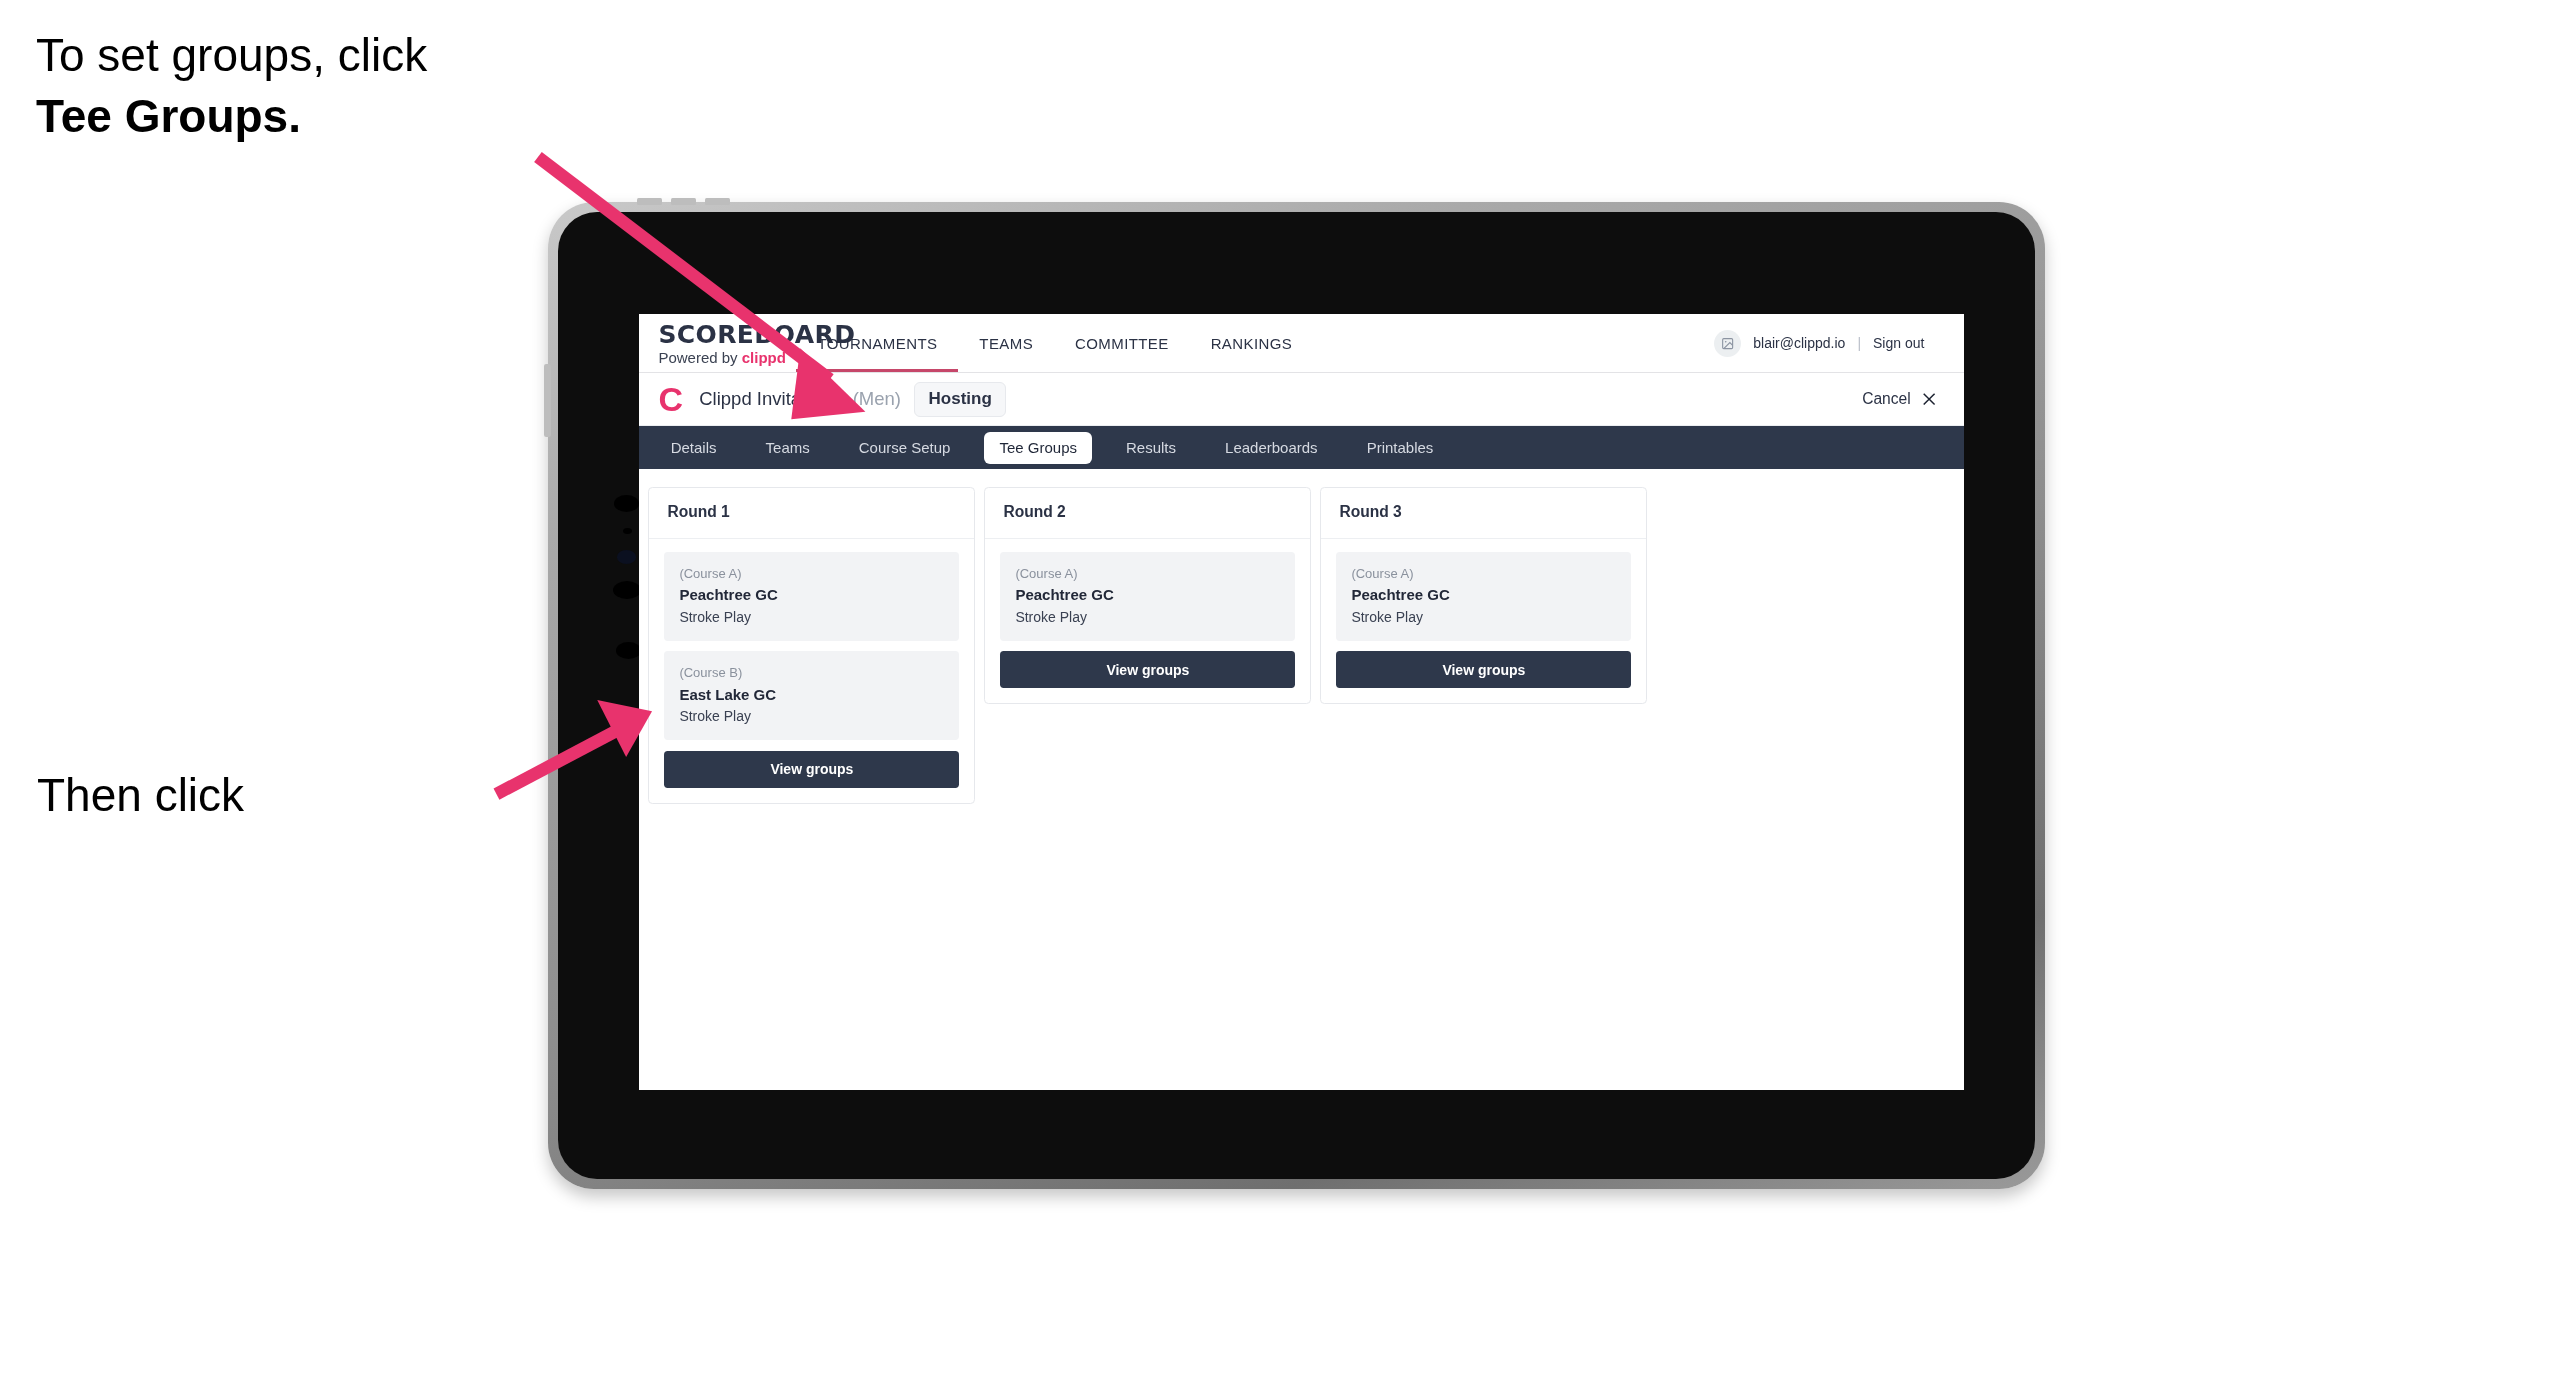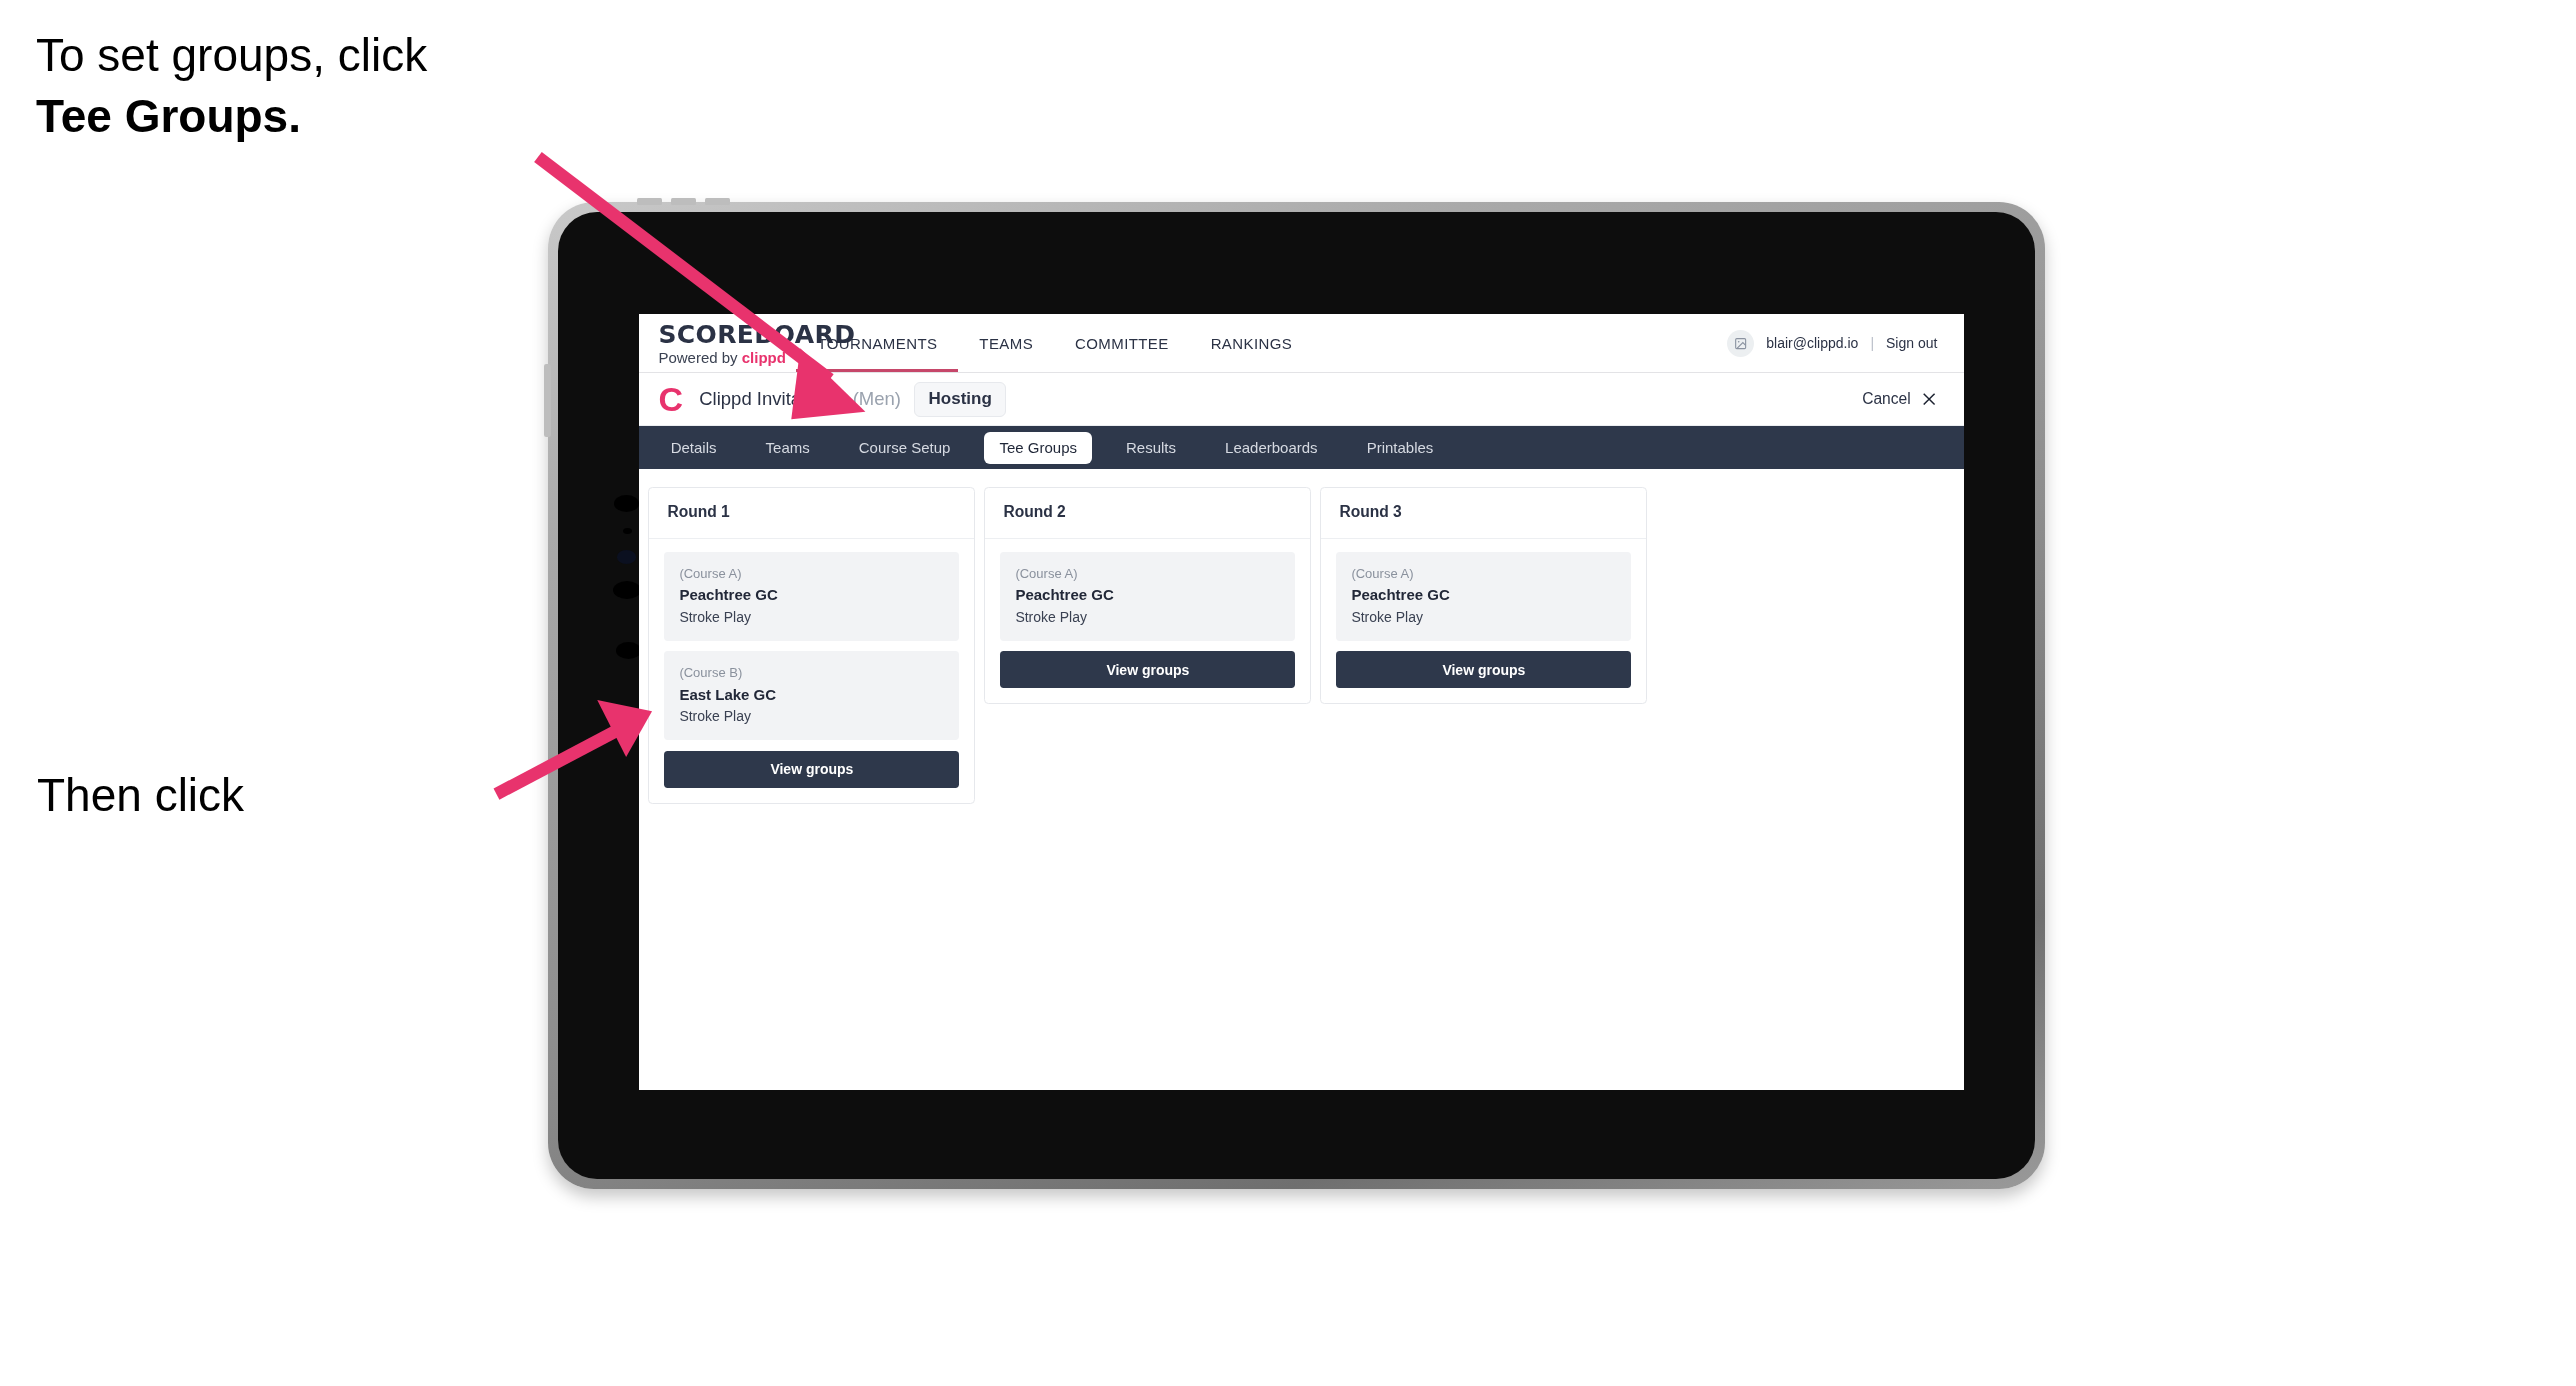--- a/index.html
+++ b/index.html
@@ -159,21 +159,21 @@
     position: absolute;
     left: 0; right: 0; bottom: 0;
     height: 3px;
     background: #c6476a;
   }
 
   .topbar-right {
     margin-left: auto;
     display: flex;
     align-items: center;
-    padding-right: 27px;
+    padding-right: 40px;
     gap: 12px;
   }
   .avatar {
     width: 27px; height: 27px;
     border-radius: 50%;
     background: #eceff1;
     display: flex;
     align-items: center;
     justify-content: center;
     color: #8b93a1;

